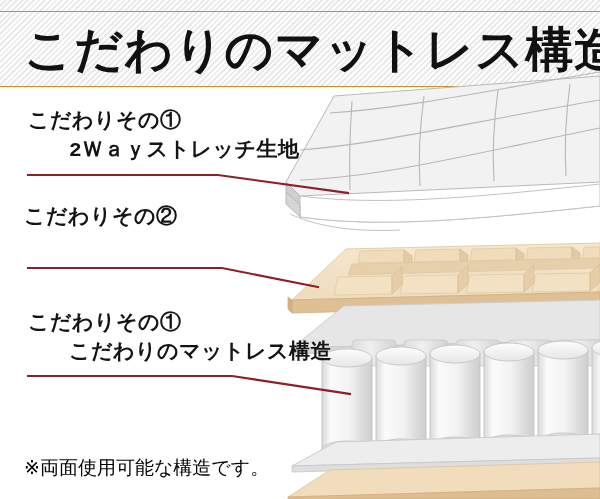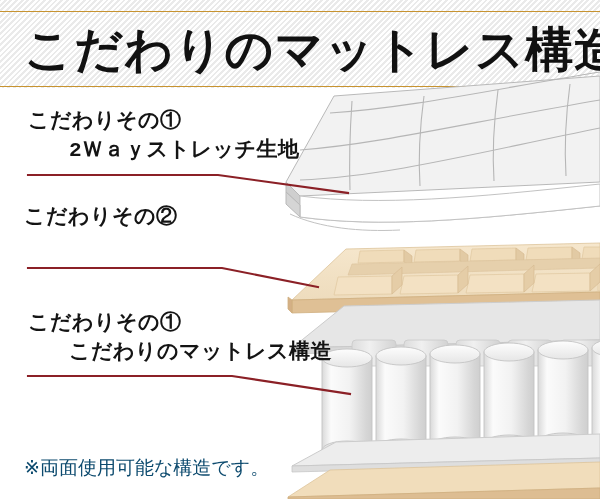--- a/index.html
+++ b/index.html
@@ -109,21 +109,21 @@
   .callout-1 { left: 28px; top: 108px; font-family: Liberation Mono, monospace; }
   .callout-2 { left: 24px; top: 202px; }
   .callout-3 { left: 28px; top: 308px; }
 
   .footnote {
     position: absolute;
     left: 24px;
     top: 455px;
     font-size: 19px;
     line-height: 26px;
-    color: #0c4a6e;
+    color: #000000;
     font-family: "Liberation Sans", "DejaVu Sans", sans-serif;
     font-weight: 400;
     letter-spacing: 0px;
     white-space: nowrap;
     z-index: 8;
   }
 
   
   .leaders {
     position: absolute;

